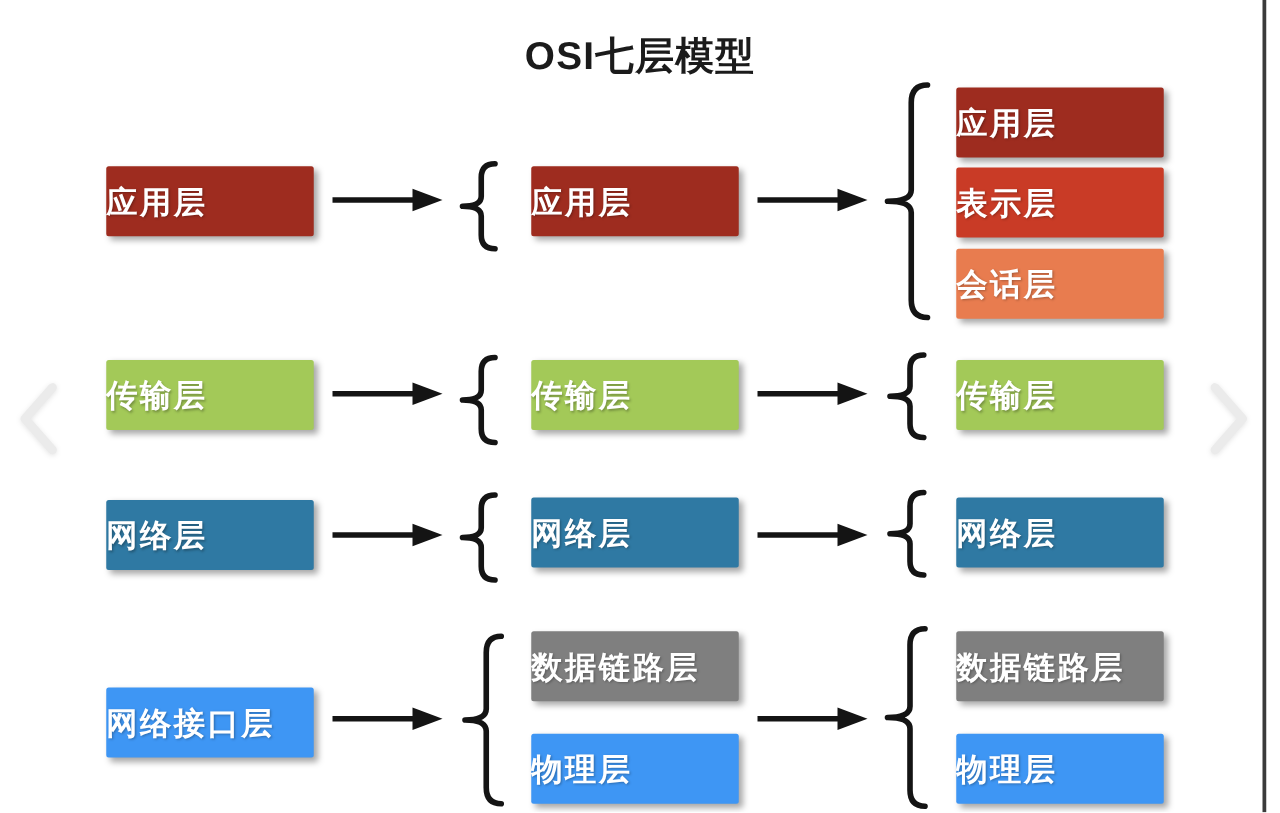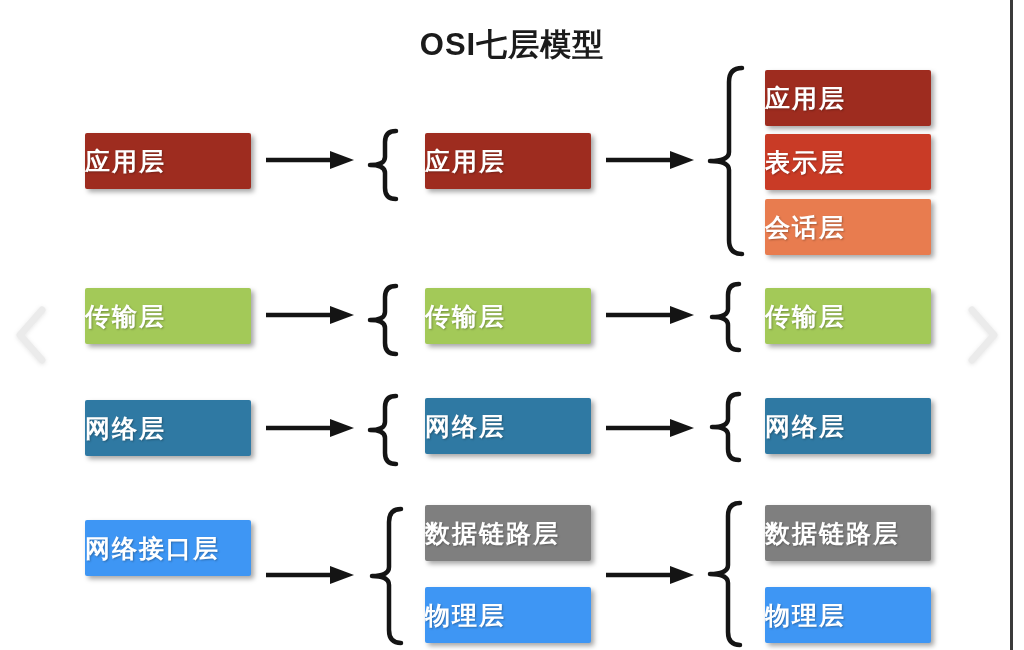--- a/index.html
+++ b/index.html
@@ -32,21 +32,21 @@
     font-size: 25px;
     font-weight: bold;
     letter-spacing: 2px;
     text-shadow: 1px 1px 2px rgba(0,0,0,0.28);
     white-space: nowrap;
   }
   
   .b-l1 { left: 85px;  top: 133px; }
   .b-l2 { left: 85px;  top: 288px; }
   .b-l3 { left: 85px;  top: 400px; }
-  .b-l4 { left: 85px;  top: 520px; font-family: Liberation Mono, monospace; }
+  .b-l4 { left: 85px;  top: 550px; font-family: Liberation Mono, monospace; }
   
   .b-m1 { left: 425px; top: 133px; }
   .b-m2 { left: 425px; top: 288px; }
   .b-m3 { left: 425px; top: 398px; }
   .b-m4 { left: 425px; top: 505px; }
   .b-m5 { left: 425px; top: 587px; }
   
   .b-r1 { left: 765px; top: 70px;  }
   .b-r2 { left: 765px; top: 134px; }
   .b-r3 { left: 765px; top: 199px; }

